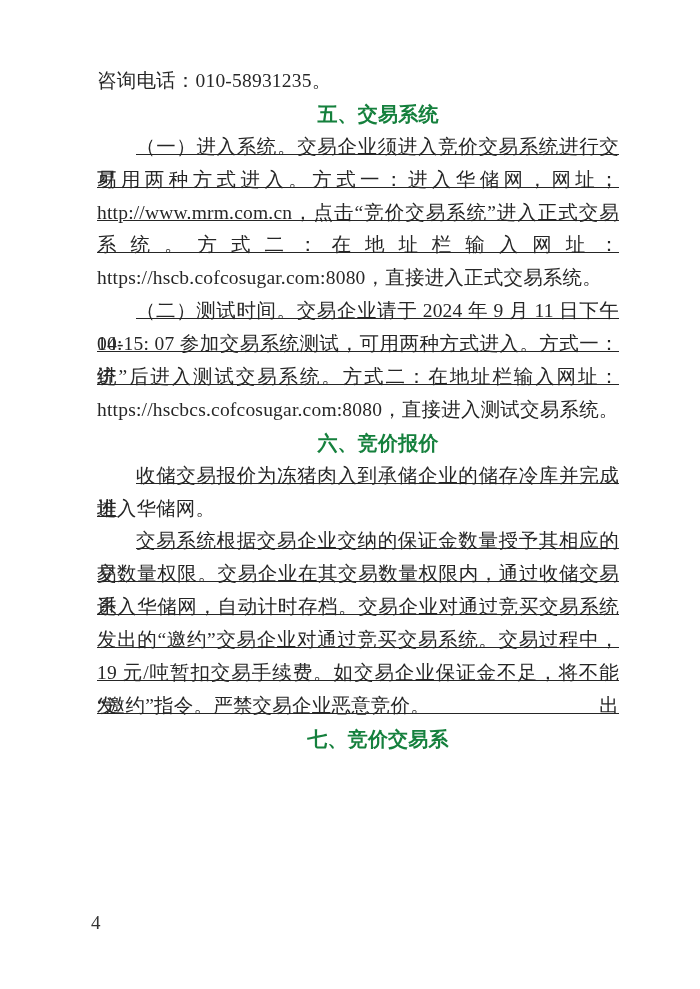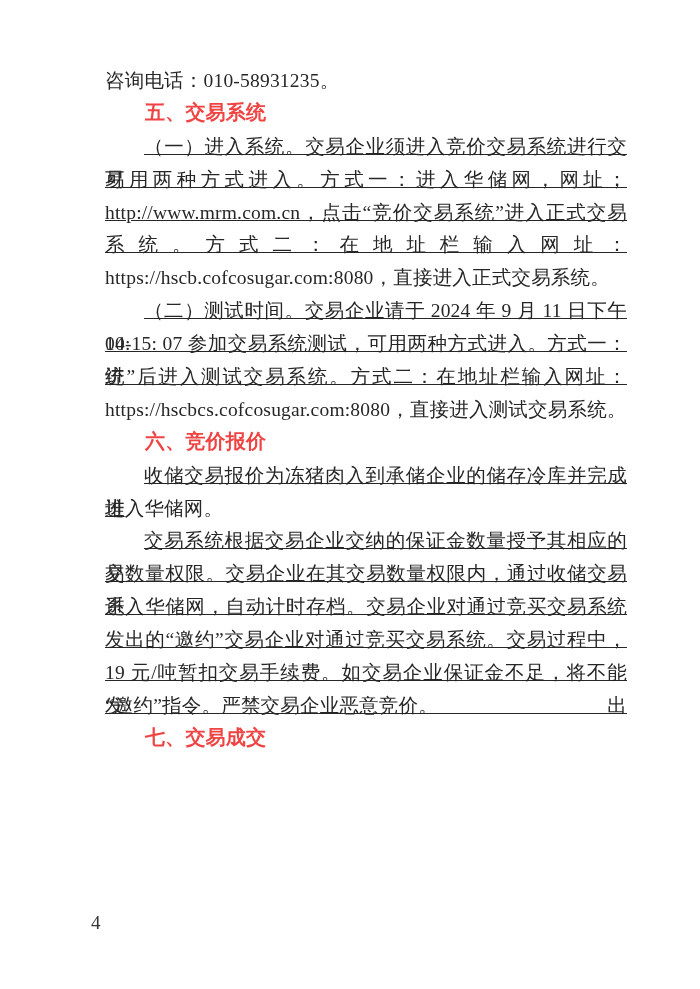--- a/index.html
+++ b/index.html
@@ -11,47 +11,47 @@
     position: relative;
     width: 700px;
     height: 989px;
     margin: 0 auto;
     background: #ffffff;
     overflow: hidden;
     font-family: "Liberation Serif", "DejaVu Serif", serif;
   }
   .content {
     position: absolute;
-    left: 105px;
+    left: 97px;
     top: 65px;
     width: 522px;
   }
   .line {
     height: 32.9px;
     line-height: 32.9px;
     font-size: 19.5px;
     color: #262626;
     text-align: left;
     letter-spacing: 0.2px;
   }
   .line.stretch {
     text-align: justify;
     text-align-last: justify;
     text-decoration: underline;
   }
   .line.indent {
     text-indent: 2em;
   }
   .line.heading {
-    font-family: Liberation Mono, monospace;
+    font-family: Liberation Sans, sans-serif;
     font-weight: 700;
     font-size: 20px;
-    color: #ef4444;
+    color: #15803d;
     text-indent: 2em;
-    text-align: left;
+    text-align: center;
     text-align-last: auto;
   }
   .page-number {
     position: absolute;
     left: 91px;
     top: 910px;
     font-size: 19px;
     line-height: 26px;
     color: #333333;
     font-family: "Liberation Serif", "DejaVu Serif", serif;
@@ -75,16 +75,16 @@
       <div class="line">https://hscbcs.cofcosugar.com:8080，直接进入测试交易系统。</div>
       <div class="line heading indent">六、竞价报价</div>
       <div class="line stretch indent">收储交易报价为冻猪肉入到承储企业的储存冷库并完成堆</div>
       <div class="line">进入华储网。</div>
       <div class="line stretch indent">交易系统根据交易企业交纳的保证金数量授予其相应的交</div>
       <div class="line stretch">易数量权限。交易企业在其交易数量权限内，通过收储交易系</div>
       <div class="line stretch">进入华储网，自动计时存档。交易企业对通过竞买交易系统</div>
       <div class="line stretch">发出的“邀约”交易企业对通过竞买交易系统。交易过程中，</div>
       <div class="line stretch">19 元/吨暂扣交易手续费。如交易企业保证金不足，将不能发出</div>
       <div class="line">“邀约”指令。严禁交易企业恶意竞价。</div>
-      <div class="line heading indent">七、交易成交</div>
+      <div class="line heading indent">七、竞价交易系</div>
     </div>
   <div class="page-number">4</div>
 </div>
 
 </body></html>

